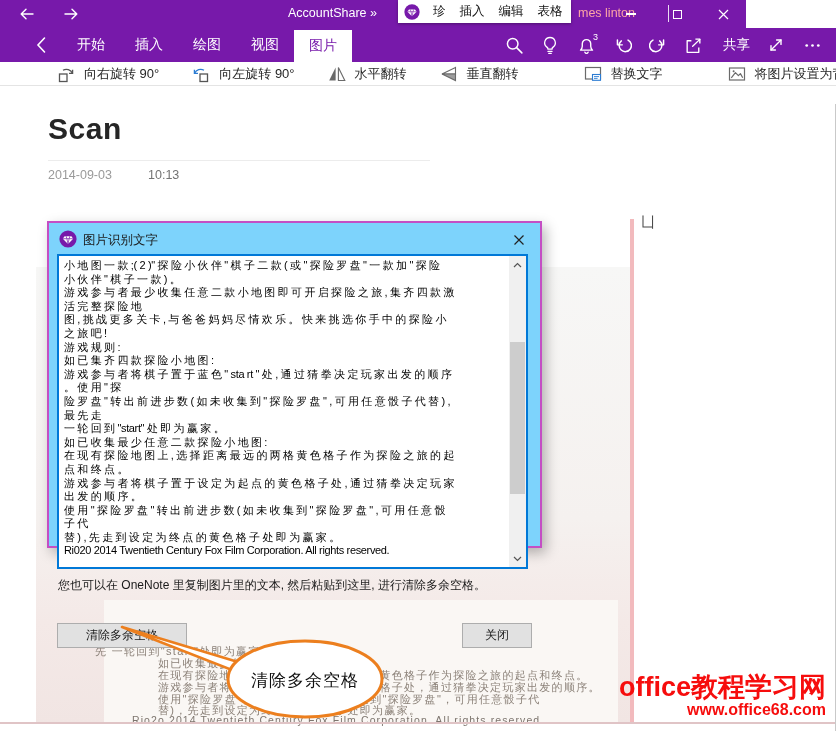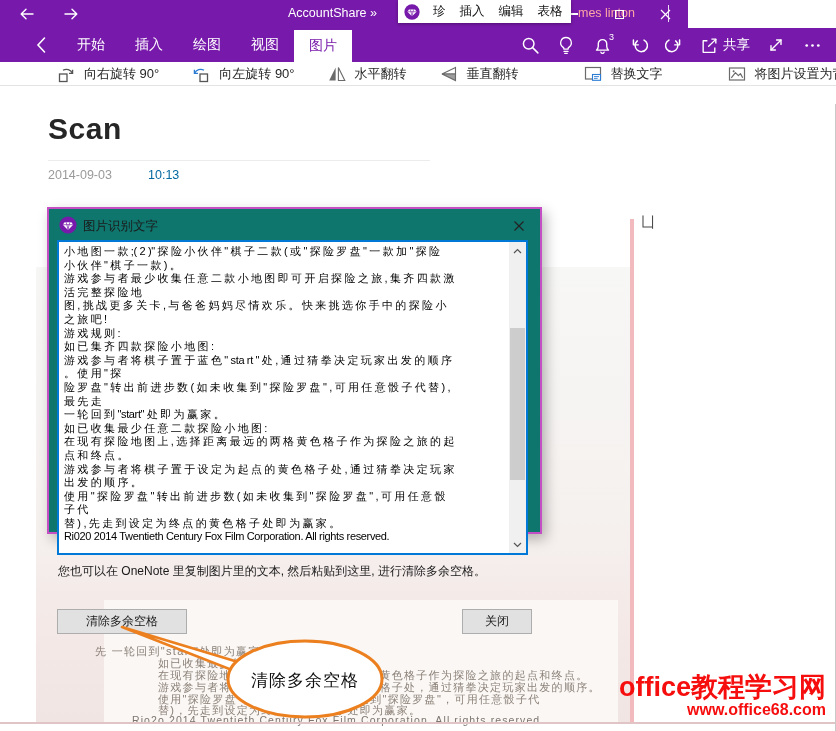--- a/index.html
+++ b/index.html
@@ -2,64 +2,64 @@
 <html style="--ribbon-purple: #7719aa; --dialog-border: #c44ec4; --textarea-border: #0078d7; --callout-orange: #ec7f1e; --watermark-red: #f60d0d; --page-edge-pink: #f2babd;"><head>
 <meta charset="utf-8">
 <style>
 *{margin:0;padding:0;box-sizing:border-box;}
 html,body{width:836px;height:731px;overflow:hidden;background:#fff;font-family:"Liberation Sans",sans-serif;position:relative;}
 :root{
   --ribbon-purple:#7719aa;--dialog-border:#c44ec4;--textarea-border:#0078d7;
   --callout-orange:#ec7f1e;--watermark-red:#f60d0d;--page-edge-pink:#f2babd;
 }
 
-.titlebar{position:absolute;left:0;top:0;width:688px;height:28px;background:var(--ribbon-purple);color:#fff;z-index:40;}
+.titlebar{position:absolute;left:0;top:0;width:746px;height:28px;background:var(--ribbon-purple);color:#fff;z-index:40;}
 .nav-btn{position:absolute;top:3px;width:30px;height:22px;display:flex;align-items:center;justify-content:center;}
 .tb-title{position:absolute;left:288px;top:6px;font-size:12.5px;color:#fff;white-space:nowrap;}
 .tb-user{position:absolute;left:578px;top:6px;font-size:12.5px;color:#fca5a5;white-space:nowrap;}
 .tb-sep-line{position:absolute;left:668px;top:5px;width:1px;height:17px;background:rgba(255,255,255,.85);}
 .win-btn{position:absolute;top:0;width:46px;height:28px;display:flex;align-items:center;justify-content:center;}
 .min-glyph{width:10px;height:1.5px;background:#fff;}
 .max-glyph{width:9px;height:9px;border:1.3px solid #fff;}
 .menu-popup{position:absolute;left:398px;top:0;width:173px;height:23px;background:#fff;display:flex;align-items:center;gap:13px;padding-left:6px;box-shadow:0 1px 3px rgba(0,0,0,.35);z-index:45;}
 .menu-popup .mi{font-size:12.5px;color:#111;white-space:nowrap;}
 
 .tabrow{position:absolute;left:0;top:28px;width:836px;height:34px;background:var(--ribbon-purple);z-index:39;}
 .tab-back{position:absolute;left:34px;top:7px;}
 .tabs{position:absolute;left:62px;top:0;height:34px;display:flex;}
 .tab{display:flex;align-items:center;padding:0 15px;font-size:14px;color:#fff;height:34px;}
 .tab.selected{background:#fff;color:var(--ribbon-purple);height:32px;margin-top:2px;}
 .ribbon-icons{position:absolute;right:6px;top:0;height:34px;display:flex;align-items:center;}
 .ric{width:36px;height:34px;display:flex;align-items:center;justify-content:center;position:relative;}
-.ric.share{width:auto;padding:0 8px;gap:4px;color:#fff;font-size:13.5px;}
+.ric.share{width:auto;padding:0 8px;gap:20px;color:#fff;font-size:13.5px;}
 .bell-badge{position:absolute;top:4px;right:6px;font-size:9px;color:#fff;}
 
 .toolbar{position:absolute;left:0;top:62px;width:836px;height:24px;background:#fff;border-bottom:1px solid #e4e4e4;display:flex;align-items:center;padding-left:56px;z-index:5;}
 .tool-item{display:flex;align-items:center;gap:8px;margin-right:32px;font-size:13px;color:#262626;white-space:nowrap;}
 .tb-sep{width:1px;height:40px;background:#dcdcdc;margin-right:32px;}
 
 .page-title{position:absolute;left:48px;top:112px;font-size:30px;font-weight:700;color:#262626;letter-spacing:.5px;}
 .title-rule{position:absolute;left:48px;top:160px;width:382px;height:1px;background:#ececec;}
 .page-date{position:absolute;left:48px;top:168px;font-size:12.5px;color:#9a9a9a;}
-.page-time{position:absolute;left:148px;top:168px;font-size:12.5px;color:#0369a1;}
+.page-time{position:absolute;left:148px;top:168px;font-size:12.5px;color:#737373;}
 .stray-text{position:absolute;left:641px;top:214px;font-size:14px;color:#4a4a4a;}
 
 .scan-photo{position:absolute;left:36px;top:267px;width:596px;height:456px;background:linear-gradient(180deg,#f7f7f6 0%,#f5f1ef 55%,#f4e9e7 78%,#f1e5e3 100%);z-index:1;}
 .scan-paper{position:absolute;left:104px;top:600px;width:514px;height:122px;background:#faf7f4;z-index:2;}
 .scan-line{position:absolute;font-size:11px;letter-spacing:1.3px;color:#8b8178;white-space:nowrap;z-index:3;}
 .scan-line.latin{font-size:10.5px;letter-spacing:1.1px;color:#7d756e;}
 .page-edge-v{position:absolute;left:630px;top:219px;width:4px;height:504px;background:var(--page-edge-pink);z-index:3;}
 .page-edge-h{position:absolute;left:0;top:722px;width:836px;height:2px;background:#e0c4c6;z-index:3;}
 .win-edge-r{position:absolute;right:0;top:104px;width:1px;height:627px;background:#c9c9c9;z-index:3;}
 
 .watermark{position:absolute;right:10px;top:674px;text-align:right;z-index:4;}
 .wm1{font-size:27px;font-weight:bold;color:var(--watermark-red);line-height:26px;}
 .wm2{font-size:16px;font-weight:bold;color:var(--watermark-red);line-height:20px;}
 
-.dialog{position:absolute;left:47px;top:207px;width:495px;height:327px;background:#0f766e;border:2px solid var(--dialog-border);box-shadow:4px 5px 12px rgba(0,0,0,.28);z-index:10;}
+.dialog{position:absolute;left:47px;top:221px;width:495px;height:327px;background:#7dd3fc;border:2px solid var(--dialog-border);box-shadow:4px 5px 12px rgba(0,0,0,.28);z-index:10;}
 .dlg-head{position:absolute;left:0;top:0;width:100%;height:32px;}
 .dlg-gem{position:absolute;left:10px;top:7px;}
 .dlg-title{position:absolute;left:34px;top:9px;font-size:12.5px;color:#1a1a1a;}
 .dlg-close{position:absolute;right:13px;top:9px;width:16px;height:16px;display:flex;align-items:center;justify-content:center;cursor:default;}
 .ocr-box{position:absolute;left:8px;top:31px;width:471px;height:315px;background:#fff;border:2px solid var(--textarea-border);}
 .ocr-lines{position:absolute;left:5px;top:3px;right:20px;bottom:2px;overflow:hidden;font-size:11px;line-height:13.6px;letter-spacing:-.35px;color:#000;}
 .ocr-lines div{white-space:pre;overflow:hidden;}
 .sbar{position:absolute;right:0;top:0;width:17px;height:100%;background:#f0f0f0;}
 .sb-arrow{position:absolute;left:0;width:17px;height:17px;display:flex;align-items:center;justify-content:center;}
 .sb-thumb{position:absolute;left:1px;top:86px;width:15px;height:152px;background:#cdcdcd;}

